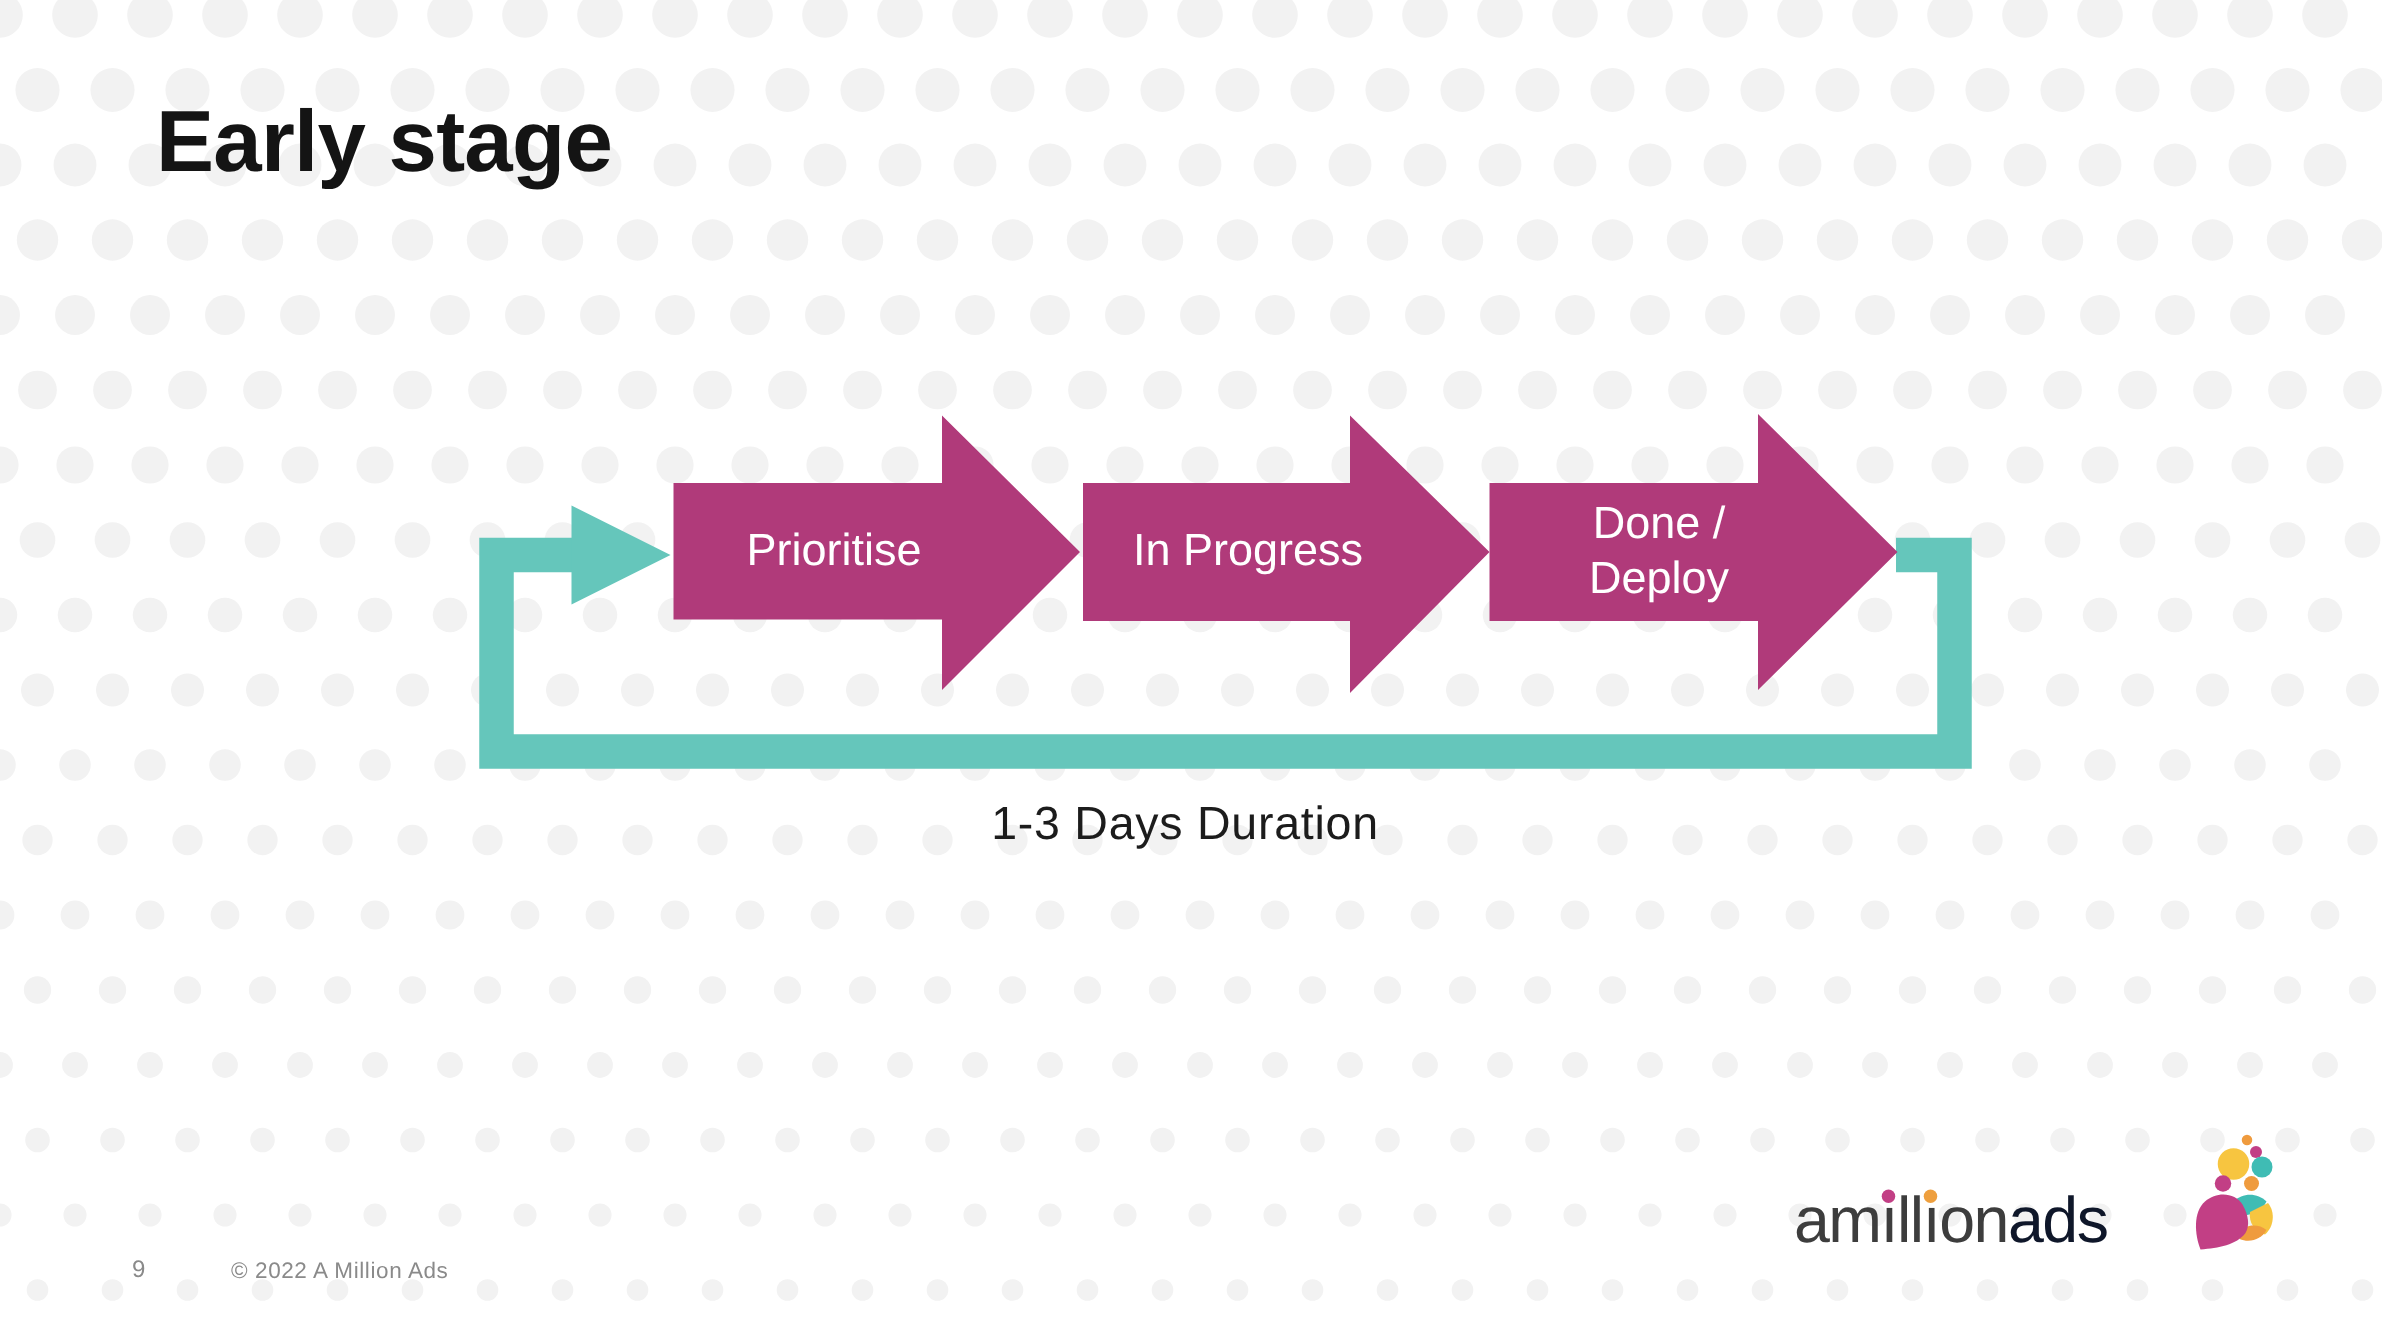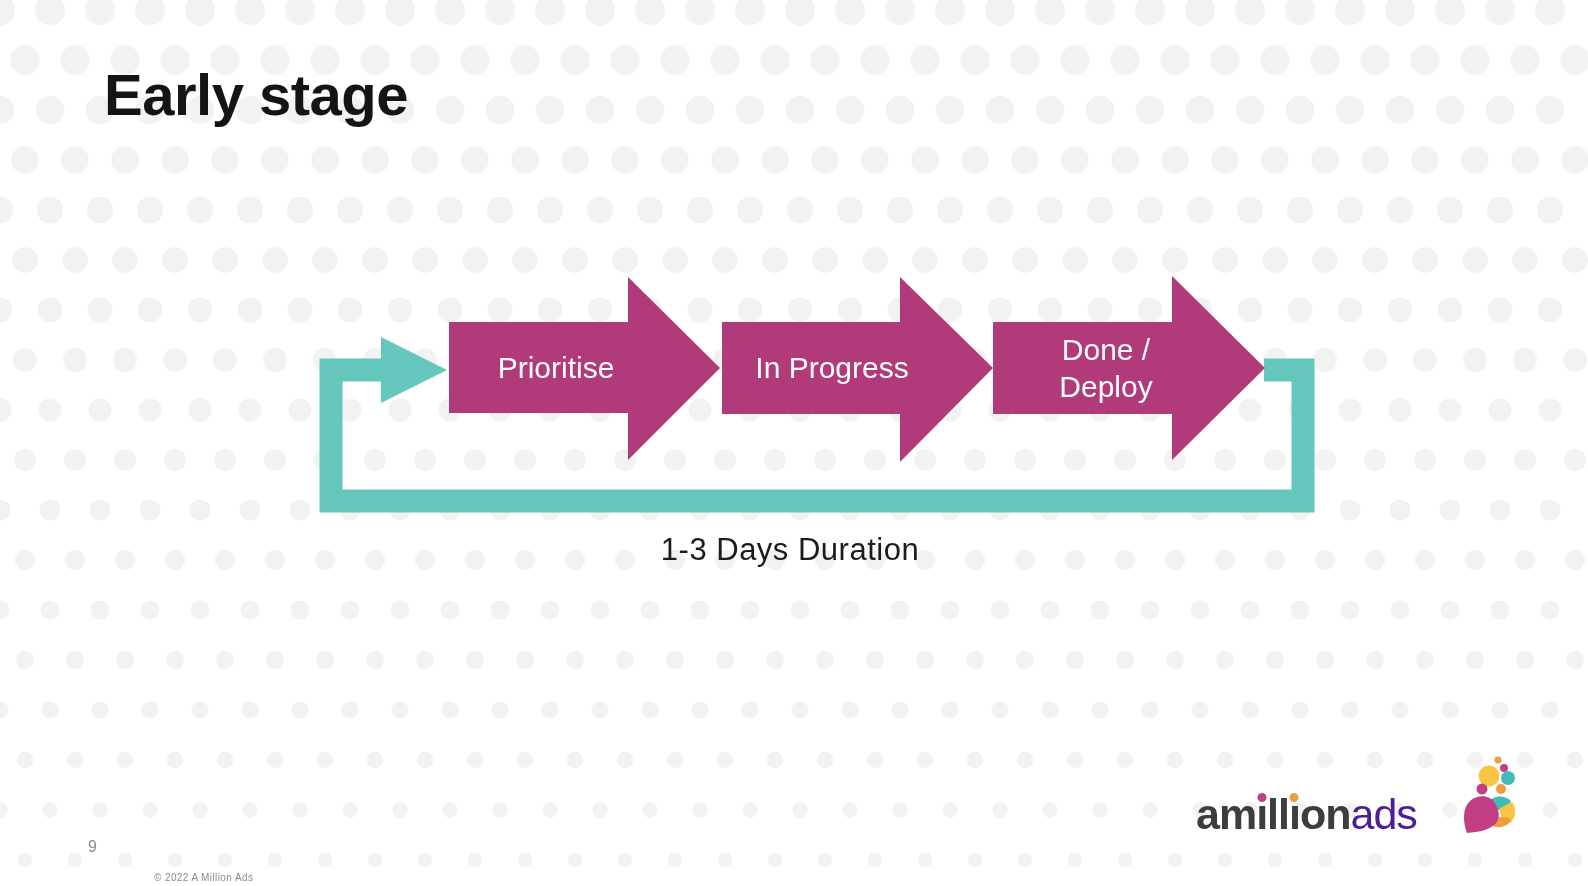--- a/index.html
+++ b/index.html
@@ -23,28 +23,28 @@
     font-family:"Liberation Sans",sans-serif;
     font-size:31px;font-weight:500;fill:#1c1c1c;
     text-anchor:middle;dominant-baseline:central;letter-spacing:0.5px;
   }
   .footer-page{
     position:absolute;left:88px;top:838px;
     font-size:16px;color:#8a8a8a;
   }
   .footer-copy{
     position:absolute;left:154px;top:839px;
-    font-size:10px;color:#8a8a8a;letter-spacing:0.4px;margin-top:33px;
+    font-size:15px;color:#8a8a8a;letter-spacing:0.4px;
   }
   .wordmark{
     position:absolute;left:1196px;top:790px;
     font-size:43px;color:#3d3d3d;letter-spacing:-1px;white-space:nowrap;
   }
-  .wm-bold{font-weight:700;}
-  .wm-light{font-weight:400;color:#4c1d95;}
+  .wm-bold{font-weight:400;}
+  .wm-light{font-weight:400;color:#0f172a;}
   .idot{position:relative;display:inline-block;}
   .idot::after{
     content:'';position:absolute;left:50%;top:3px;transform:translateX(-50%);
     width:9px;height:9px;border-radius:50%;background:var(--dot-color,#c23f85);
   }
   .logomark{position:absolute;left:1443px;top:741px;}
 </style>
 </head>
 <body>
 

